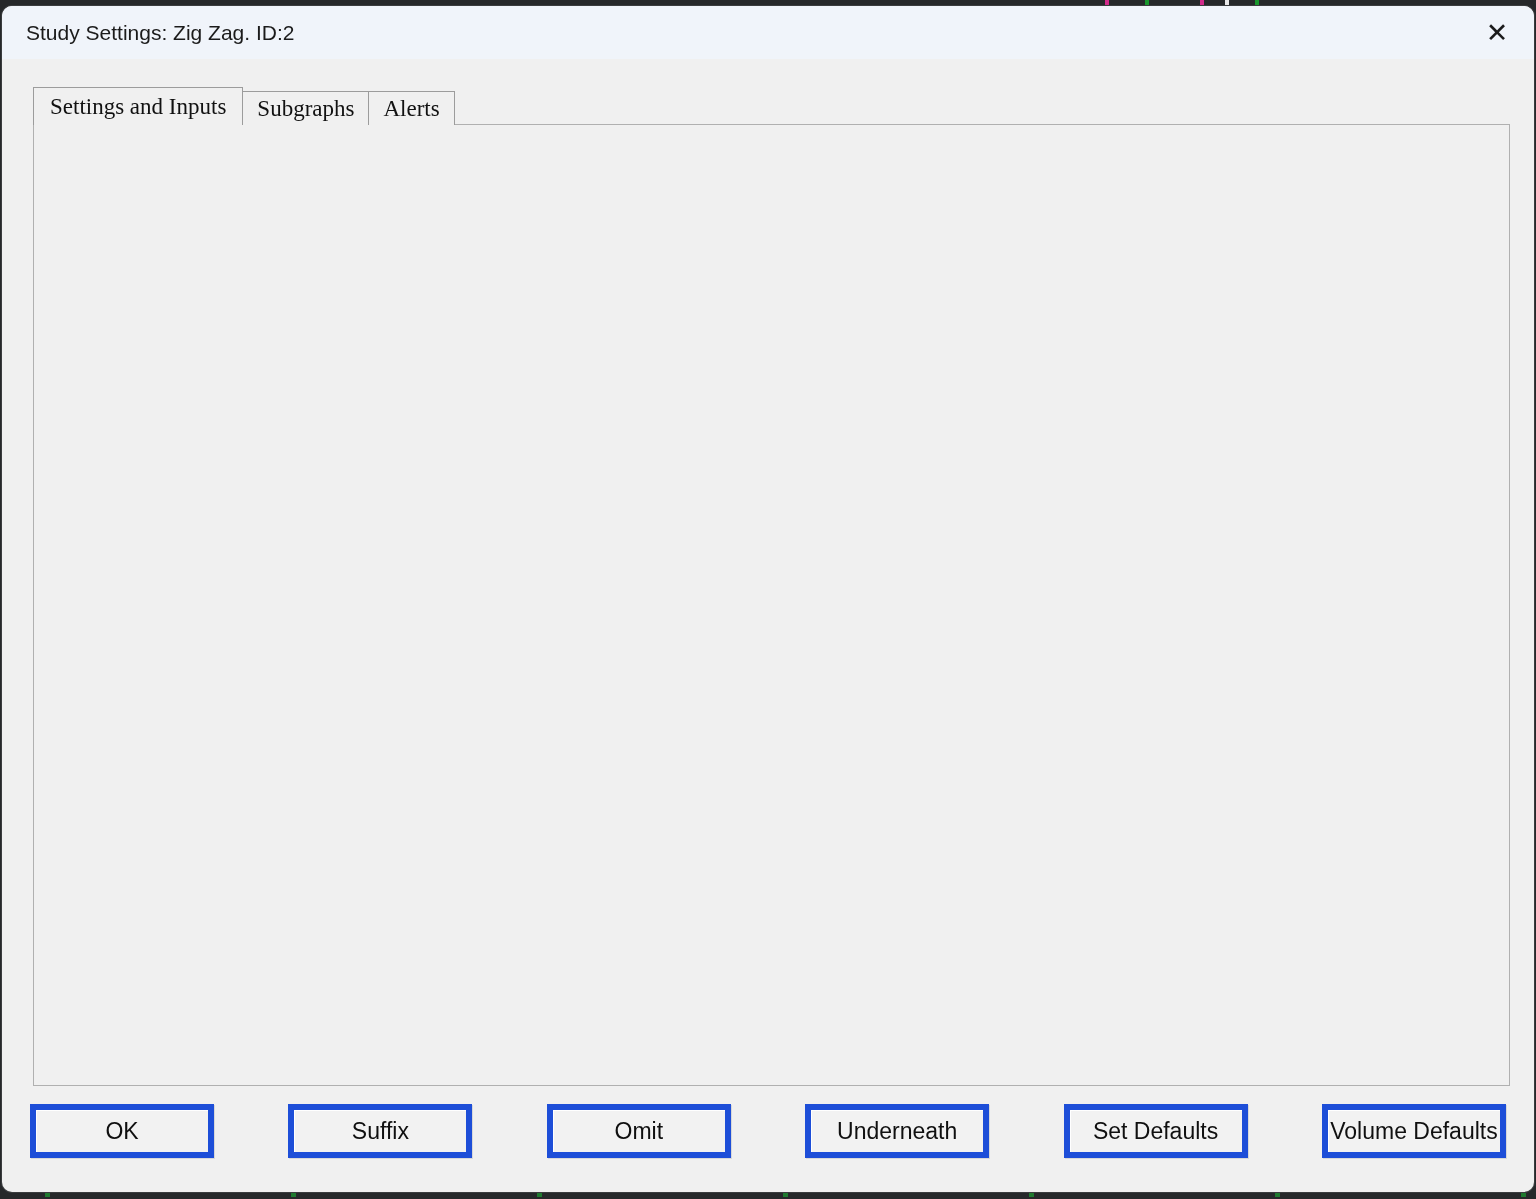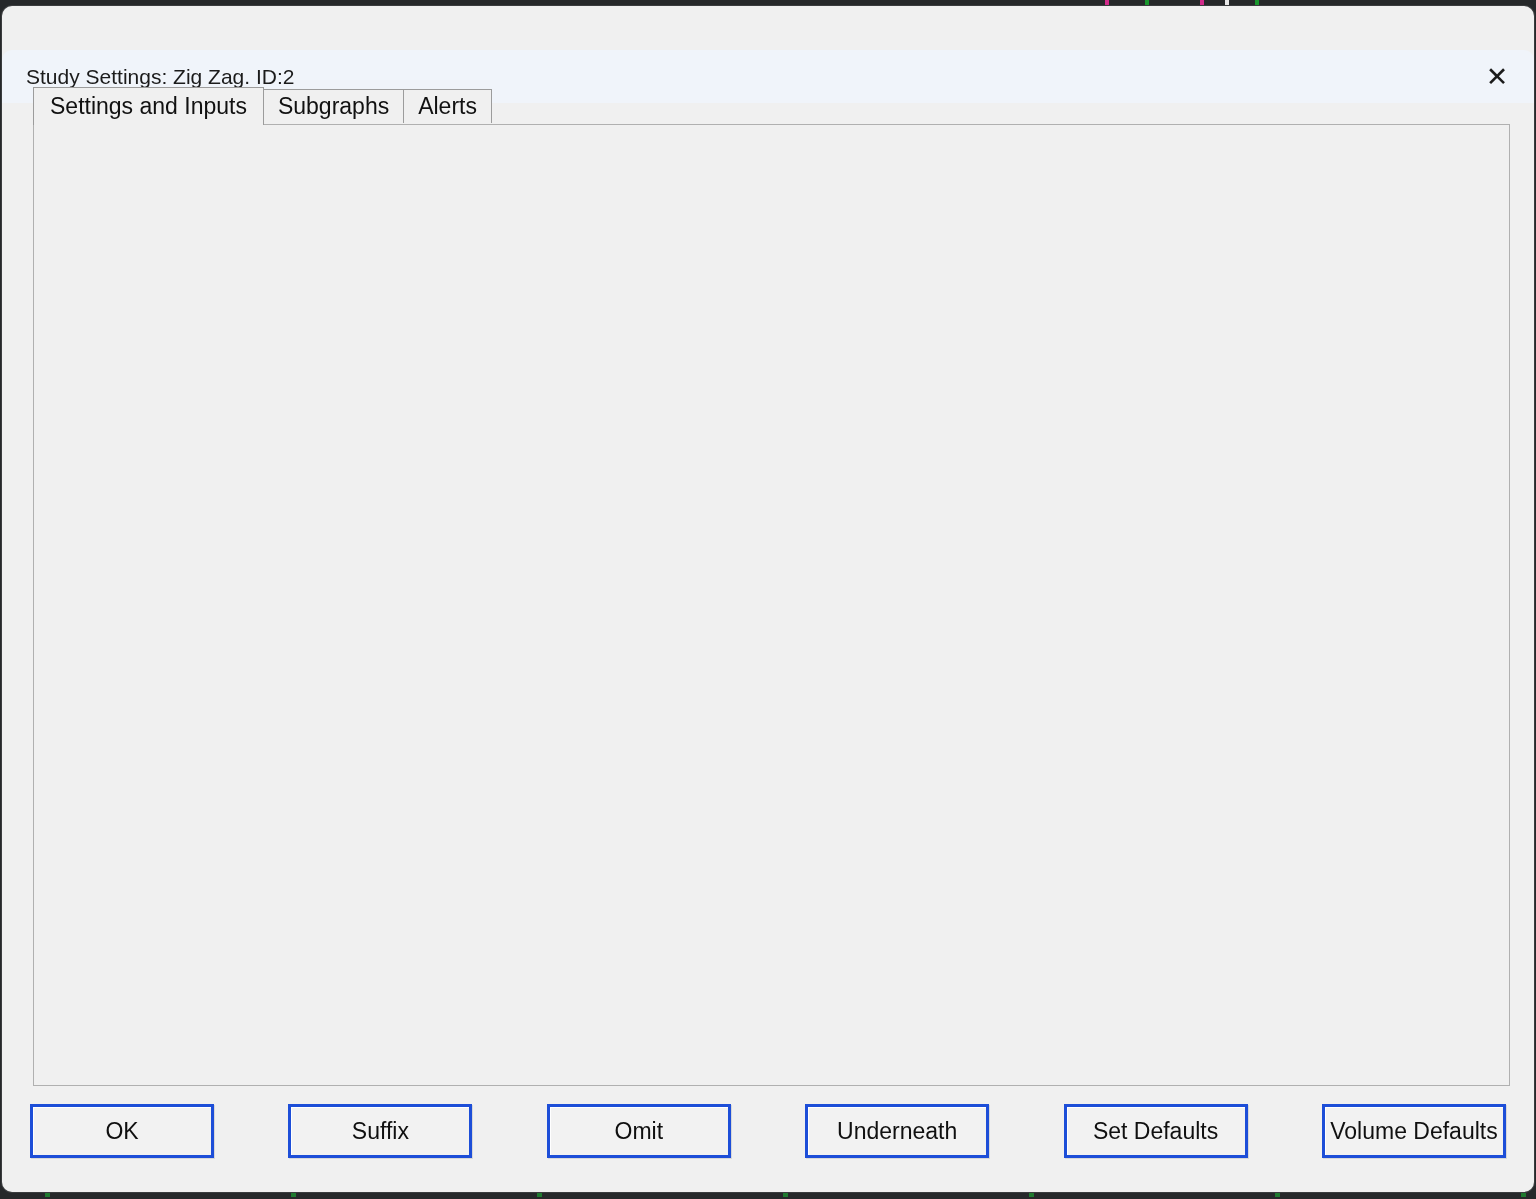--- a/index.html
+++ b/index.html
@@ -10,48 +10,48 @@
   
   .speck-bottom { position:absolute; left:45px; bottom:2px; width:5px; height:4px; background:#1f7a2f;
     box-shadow: 246px 0 #1f7a2f, 492px 0 #1f7a2f, 738px 0 #1f7a2f, 984px 0 #1f7a2f, 1230px 0 #1f7a2f, 1476px 0 #1f7a2f; }
   .speck-top { position:absolute; left:1105px; top:0; width:4px; height:5px; background:#d12a8a;
     box-shadow: 40px 0 #18962c, 95px 0 #d12a8a, 120px 0 #e8e8e8, 150px 0 #18962c; }
 
   .dialog { position:absolute; left:2px; top:6px; right:2px; bottom:7px; background:#f0f0f0;
     border-radius:10px; box-shadow:0 0 0 1px #3a3c3e; }
 
   .titlebar { position:absolute; left:2px; top:6px; width:1532px; height:53px; background:#f0f4fa;
-    border-radius:10px 10px 0 0;margin-top:44px; }
+    border-radius:10px 10px 0 0; }
   .title-text { position:absolute; left:24px; top:0; line-height:53px; font-size:21px; color:#1b1b1b; }
   .close-btn { position:absolute; right:14px; top:4px; width:46px; height:46px; display:flex;
     align-items:center; justify-content:center; font-size:27px; font-weight:300; color:#1b1b1b; cursor:pointer; }
 
   
-  .tabbar { position:absolute; left:33px; top:87px; display:flex; align-items:center; z-index:3; }
+  .tabbar { position:absolute; left:33px; top:87px; display:flex; align-items:flex-end; z-index:3;font-family:Liberation Serif, serif; }
   .tab { background:#f0f0f0; border:1px solid #9c9c9c; border-bottom:none; height:34px;
     padding:0 14px; font-size:23px; line-height:33px; white-space:nowrap; cursor:pointer; }
   .tab.active { height:38px; line-height:37px; padding:0 16px; position:relative; z-index:4; }
   .tab.active::after { content:""; position:absolute; left:0; right:0; bottom:-1px; height:2px; background:#f0f0f0; }
   .tab + .tab { margin-left:-1px; }
 
   .panel { position:absolute; left:33px; top:124px; width:1477px; height:962px;
     border:1px solid #b0b0b0; background:#f0f0f0; z-index:1; }
 
   .label { position:absolute; font-size:23px; color:#101010; white-space:nowrap; }
 
   
   .combo { position:absolute; background:#fff; border:1px solid #6e6e6e; display:flex; align-items:stretch; cursor:pointer; }
   .combo .val { flex:1; font-size:23px; display:flex; align-items:center; padding-left:8px; white-space:nowrap; overflow:hidden; }
   .combo .arrow-box { width:36px; border-left:1px solid #9c9c9c; display:flex; align-items:center; justify-content:center; background:#fdfdfd; }
   .tri-down { width:0; height:0; border-left:8px solid transparent; border-right:8px solid transparent; border-top:10px solid #141414; }
 
   .text-input { position:absolute; background:#fff; border:1px solid #8a8a8a; font-size:23px;
     font-family:"Liberation Sans", sans-serif; padding:0 7px; color:#111; }
 
-  .push-btn { position:absolute; background:#f2f2f2; border:3px solid #1d4ed8;
+  .push-btn { position:absolute; background:#f2f2f2; border:6px solid #1d4ed8;
     box-shadow: inset 1px 1px 0 #ffffff, 1px 1px 0 #d8d8d8; font-size:23px; display:flex;
     align-items:center; justify-content:center; cursor:pointer; color:#101010; }
 
   
   .cb-row { position:absolute; display:flex; align-items:center; cursor:pointer; }
   .cb-box { width:22px; height:22px; background:#fff; border:1px solid #8c8c8c; flex:0 0 22px;
     box-shadow: inset 1px 1px 0 #a9a9a9, 1px 1px 0 #fafafa; position:relative; }
   .cb-box .glyph { display:none; position:absolute; left:5px; top:1px; width:8px; height:13px;
     border-right:3px solid #101010; border-bottom:3px solid #101010; transform:rotate(40deg); }
   .cb-box.checked .glyph { display:block; }

